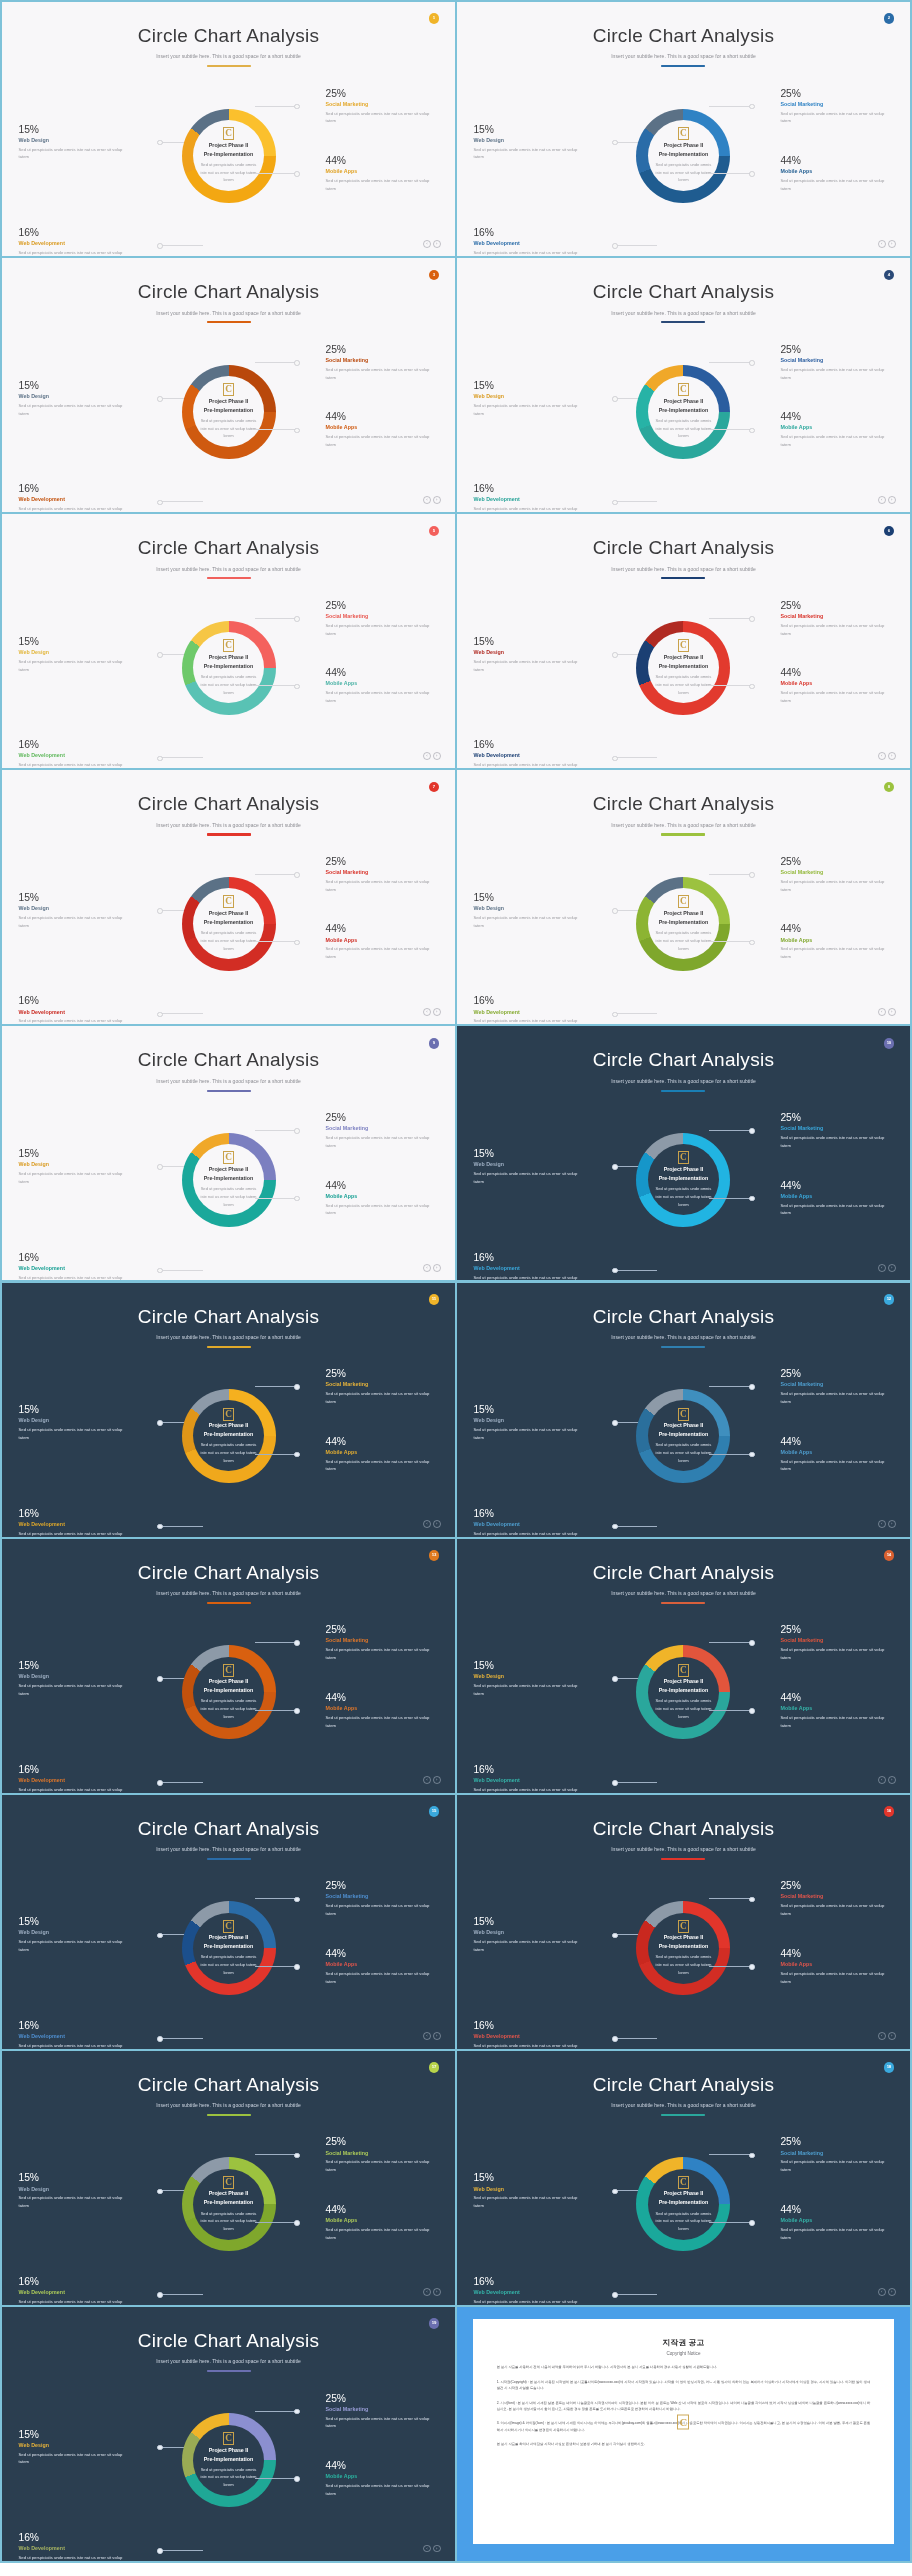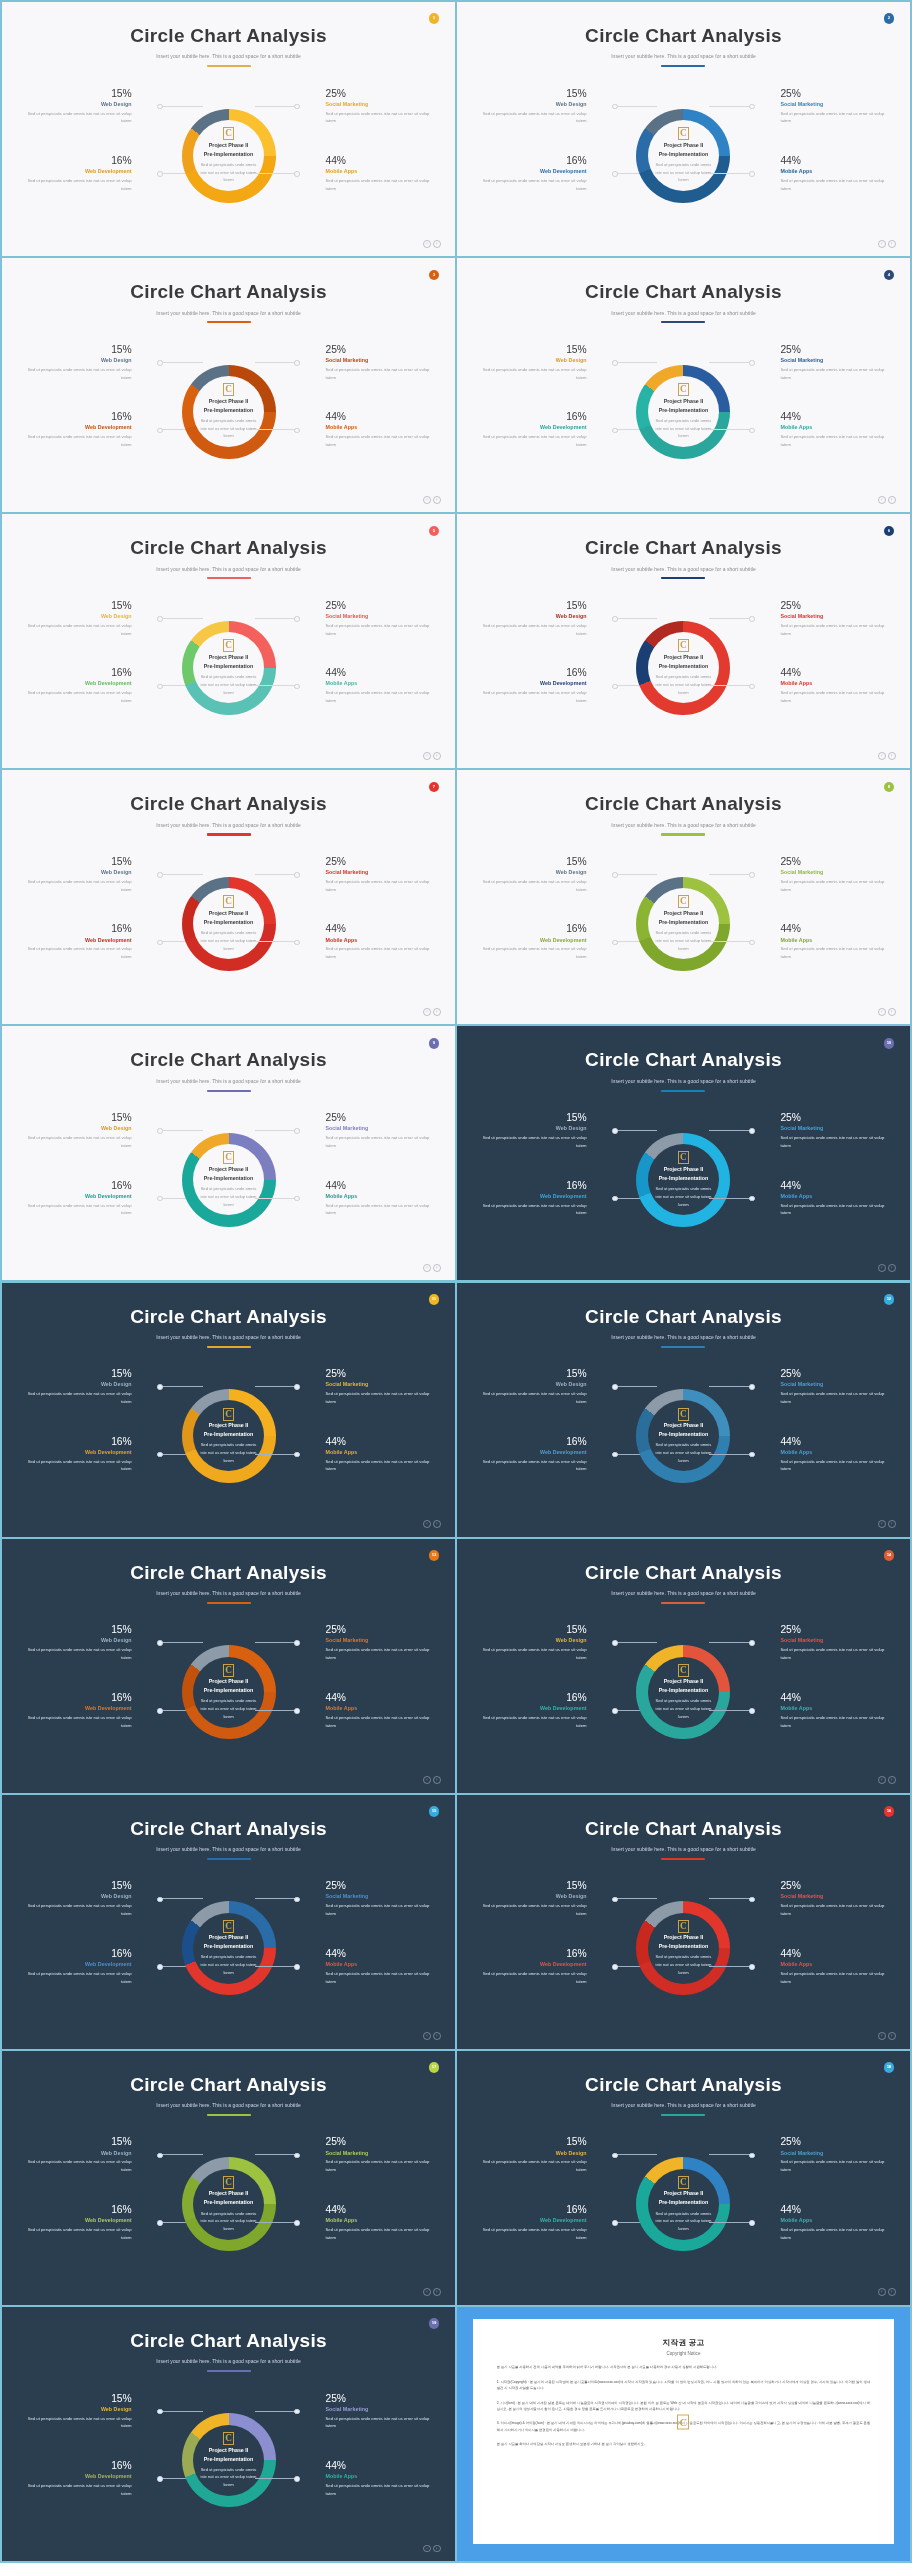--- a/index.html
+++ b/index.html
@@ -57,21 +57,21 @@
   }
   .slide.dark .nav span {
     border-color: rgba(200,210,225,0.45);
     color: rgba(200,210,225,0.7);
   }
 
   
   .s-head { text-align: center; padding-top: 23px; }
   .s-title {
     font-size: 19px;
-    font-weight: 700;
+    font-weight: 400;
     color: #3a3a3c;
     letter-spacing: 0.3px;
   }
   .slide.dark .s-title { color: #ffffff; }
   .s-sub {
     font-size: 5px;
     color: #8a8a90;
     margin-top: 6.4px;
     letter-spacing: 0.04px;
   }
@@ -94,21 +94,21 @@
     display: flex;
     flex-direction: column;
     justify-content: flex-start;
     padding-top: 8.6px;
     gap: 30px;
   }
   .col.l { align-items: flex-end; padding-right: 0; }
   .col.r { align-items: flex-start; padding-left: 0; }
 
   .item { position: relative; width: 140px; }
-  .col.l .item { text-align: right; padding-right: 27px; }
+  .col.l .item { text-align: left; padding-right: 27px; margin-top: 36px; }
   .col.r .item { text-align: left;  padding-left: 27px; }
 
   .pct {
     font-size: 10.3px;
     color: #3a3a3c;
     font-weight: 400;
     letter-spacing: -0.1px;
   }
   .slide.dark .pct { color: #ffffff; }
   .lbl {

